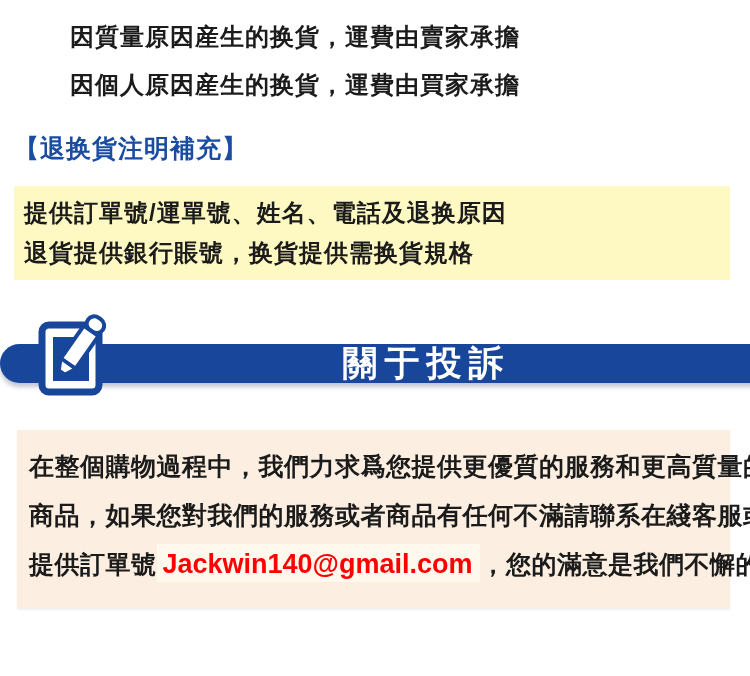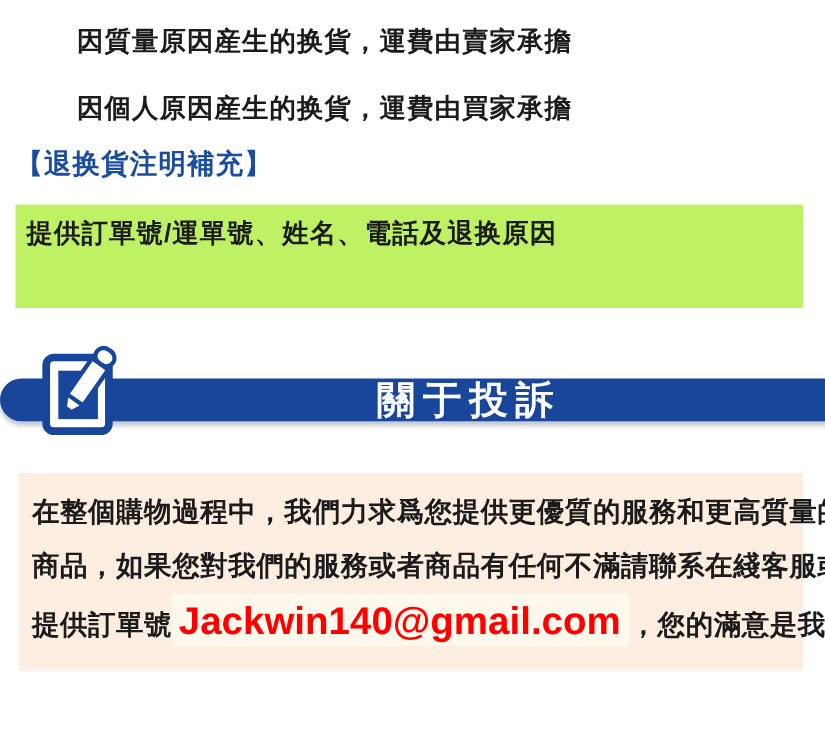--- a/index.html
+++ b/index.html
@@ -15,40 +15,40 @@
   .policy-line {
     position: absolute;
     left: 70px;
     font-size: 24px;
     font-weight: bold;
     letter-spacing: 1px;
     white-space: nowrap;
     text-align: right;
   }
   .policy-line.l1 { top: 21px; }
-  .policy-line.l2 { top: 82px; }
+  .policy-line.l2 { top: 69px; }
 
   .supplement-heading {
     position: absolute;
     left: 14px;
     top: 132px;
     margin: 0;
     font-size: 25px;
     font-weight: bold;
     color: #1a4ca0;
     letter-spacing: 1px;
     white-space: nowrap;
   }
   .supplement-box {
     position: absolute;
     left: 14px;
     top: 186px;
     width: 716px;
     height: 94px;
-    background: #bef264;
+    background: #fef9c3;
     box-sizing: border-box;
     padding: 7px 10px 4px 10px;
   }
   .supplement-box .s-line {
     font-size: 24px;
     font-weight: bold;
     line-height: 40px;
     letter-spacing: 1px;
     white-space: nowrap;
   }
@@ -97,37 +97,38 @@
   .complaint-box .c-line {
     font-size: 25px;
     font-weight: bold;
     line-height: 49px;
     letter-spacing: 0.5px;
     white-space: nowrap;
   }
   .email {
     color: #fe0000;
     background: #fff8ec;
-    font-size: 35px;
+    font-size: 27px;
     font-weight: bold;
     padding: 5px 8px 3px 6px;
     letter-spacing: 0;
     cursor: pointer;
   }
 </style>
 </head>
 <body>
 
 <div class="policy-line l1">因質量原因産生的换貨，運費由賣家承擔</div>
 <div class="policy-line l2">因個人原因産生的换貨，運費由買家承擔</div>
 
 <h2 class="supplement-heading">【退换貨注明補充】</h2>
 
 <div class="supplement-box">
   <div class="s-line">提供訂單號/運單號、姓名、電話及退换原因</div>
+  <div class="s-line">退貨提供銀行賬號，换貨提供需换貨規格</div>
 </div>
 
 <div class="banner">
   <span class="banner-title">關于投訴</span>
 </div>
 
 <div class="icon-wrap">
   <svg width="70" height="88" viewBox="0 0 70 88" xmlns="http://www.w3.org/2000/svg">
 
     <rect x="6" y="13" width="57" height="67" rx="7" fill="#ffffff" stroke="#17469b" stroke-width="7"></rect>

